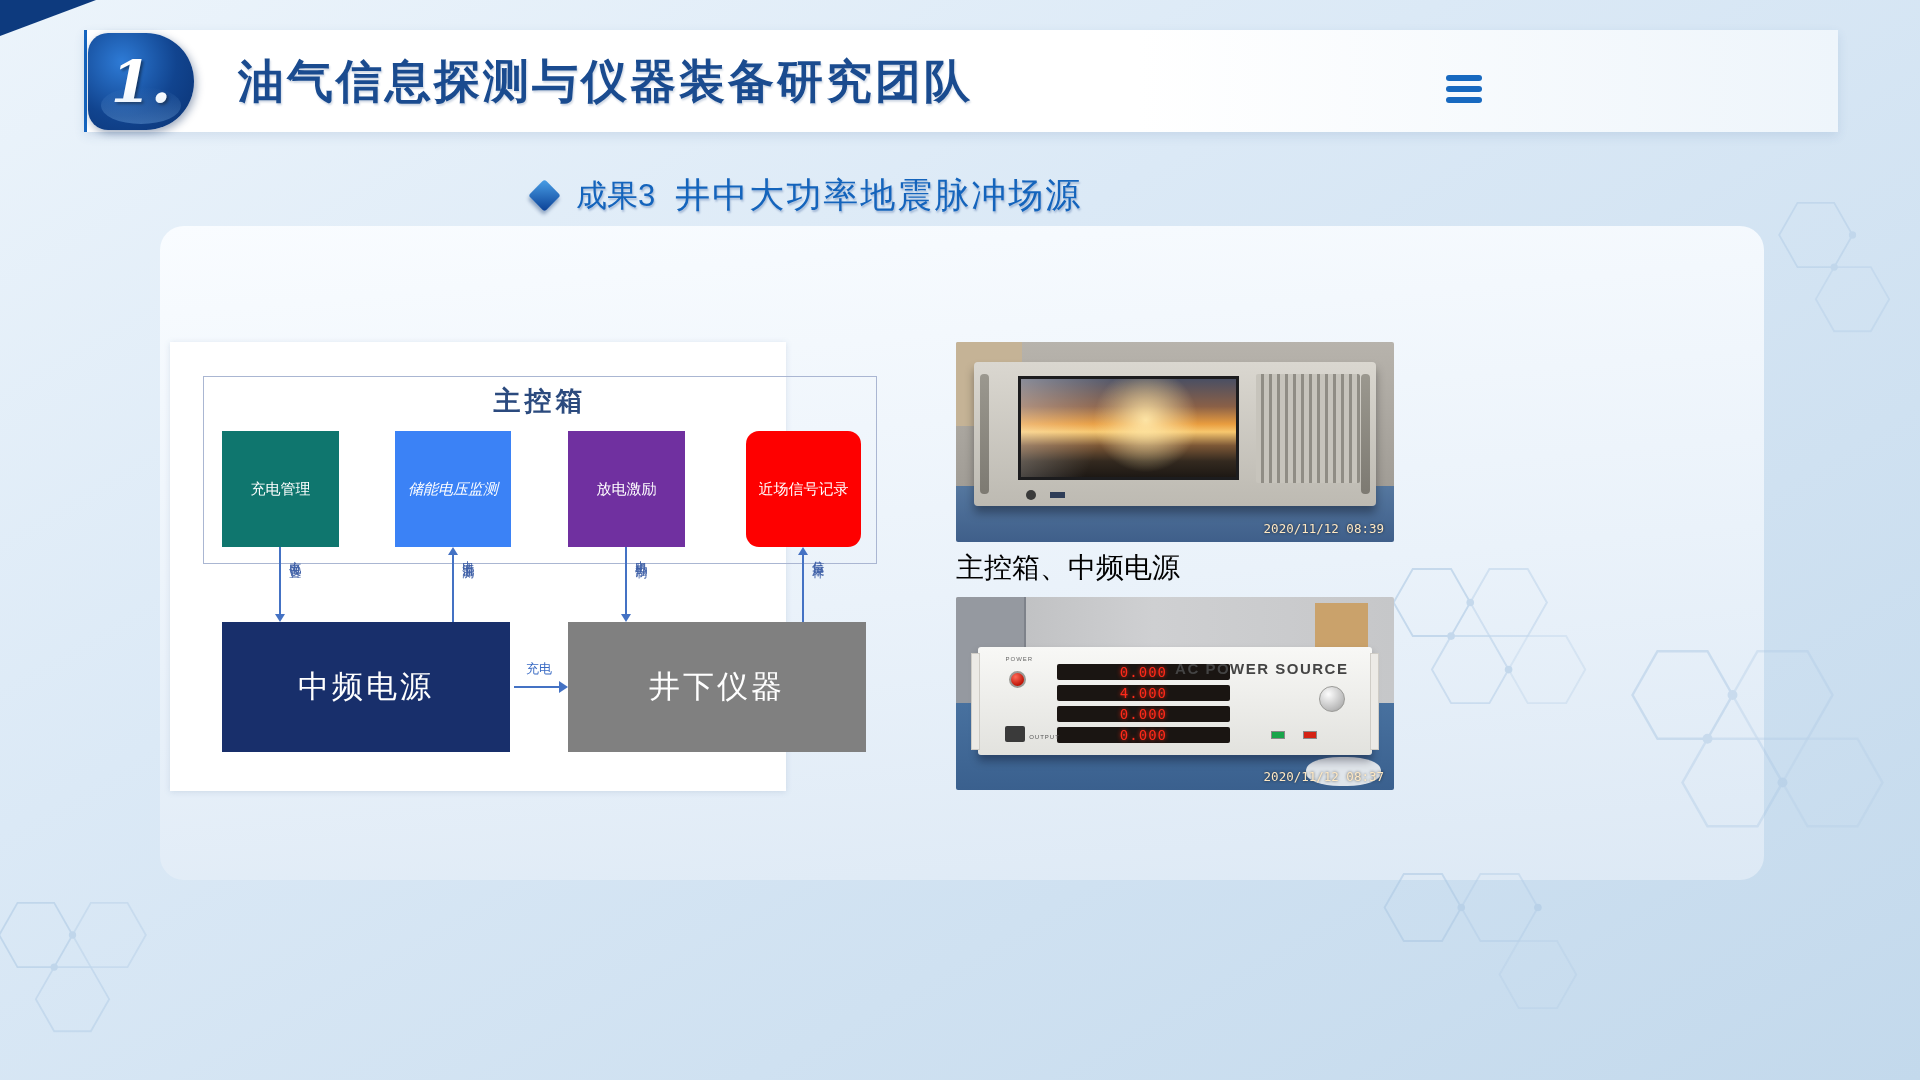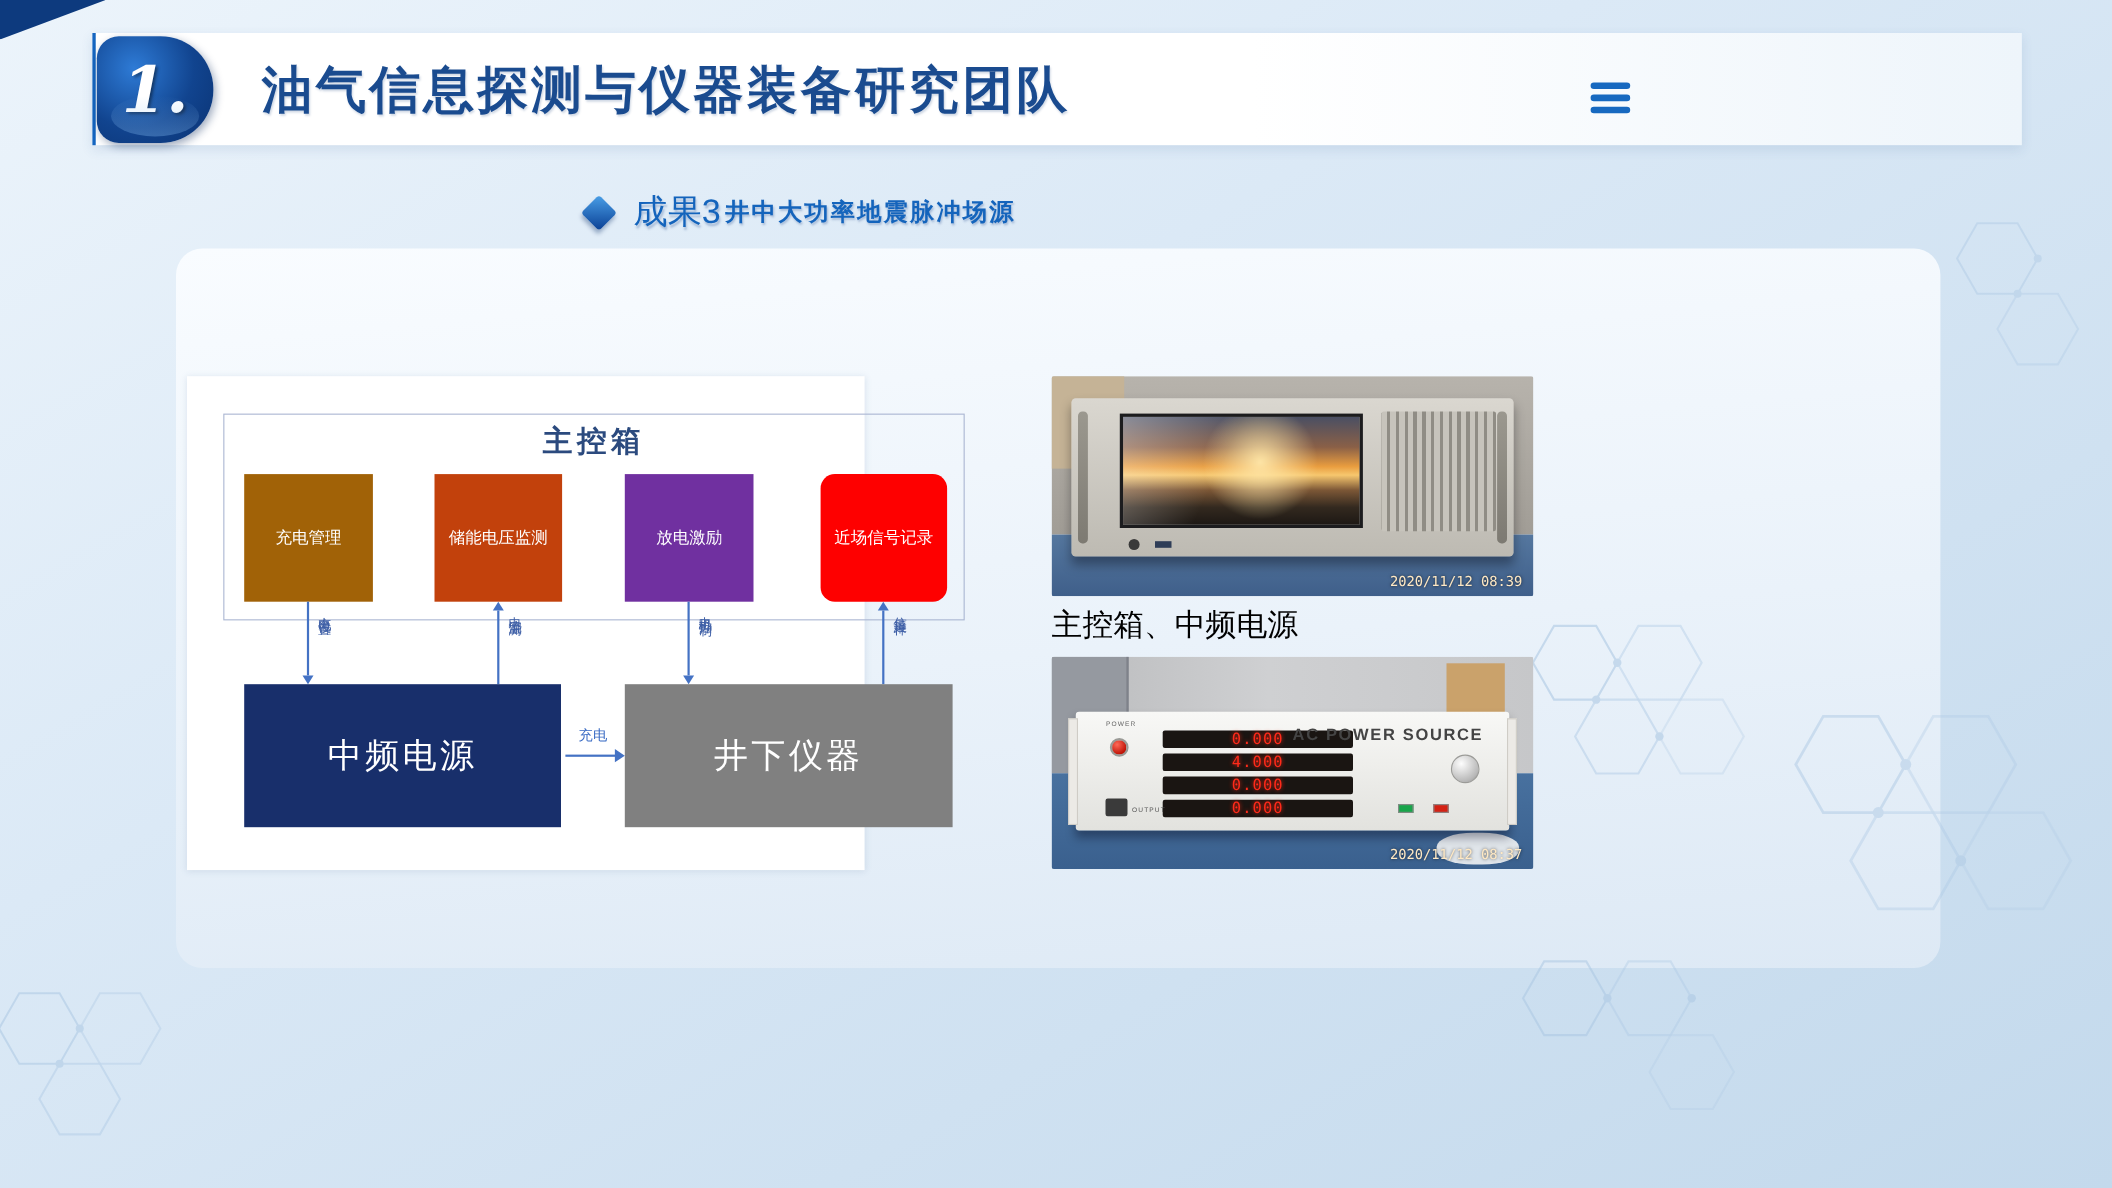--- a/index.html
+++ b/index.html
@@ -30,21 +30,21 @@
     letter-spacing:3px;color:#1a4b8f;text-shadow:1px 2px 2px rgba(20,60,120,.2);}
   .hamburger{position:absolute;left:1446px;top:75px;width:36px;cursor:pointer}
   .hamburger i{display:block;width:36px;height:6px;border-radius:3px;background:#1769c0;margin-bottom:5px}
 
   
   .subtitle{position:absolute;left:533px;top:172px;display:flex;align-items:center}
   .diamond{width:23px;height:23px;border-radius:3px;transform:rotate(45deg);
     background:linear-gradient(135deg,#4aa0e8,#0a3f94);box-shadow:2px 3px 4px rgba(0,40,100,.35);}
   .sub-label{margin-left:20px;font-size:31px;font-weight:400;color:#1464bc;
     text-shadow:1px 2px 2px rgba(30,70,140,.3);}
-  .sub-text{margin-left:4px;font-size:22px;font-weight:700;color:#1464bc;letter-spacing:2px;
+  .sub-text{margin-left:20px;font-size:35px;font-weight:400;color:#1464bc;letter-spacing:2px;
     text-shadow:1px 2px 2px rgba(30,70,140,.3);}
 
   
   .panel{position:absolute;left:160px;top:226px;width:1604px;height:654px;border-radius:24px;
     background:linear-gradient(175deg,#f9fcff 0%,#eaf2fa 55%,#dde9f5 100%);}
 
   .intro{position:absolute;left:222px;top:258px;width:1400px;margin:0;font-size:23px;color:#000;line-height:1.5;}
   .intro .b{font-weight:700}
   .intro .hl{font-weight:700;color:#e60000}
 
@@ -210,24 +210,24 @@
     <span class="sub-label">成果3</span>
     <span class="sub-text">井中大功率地震脉冲场源</span>
   </div>
 
 
   <div class="diagram-card">
     <div class="control-box">
       <div class="box-title">主控箱</div>
     </div>
 
-    <div class="module m1" style="background-color: #a16207;">
+    <div class="module m1" style="background-color: #0f766e;">
       <span>充电管理</span>
     </div>
-    <div class="module m2" style="background-color: #c2410c;">
+    <div class="module m2" style="background-color: #3b82f6; font-style: italic;">
       <span>储能电压监测</span>
     </div>
     <div class="module m3" style="background-color: rgb(112, 48, 160);">
       <span>放电激励</span>
     </div>
     <div class="module m4" style="background-color: rgb(254, 0, 0); border-radius: 13px;">
       <span>近场信号记录</span>
     </div>
 
     <div class="varrow down" style="left:109px;top:205px;height:67px"></div>

